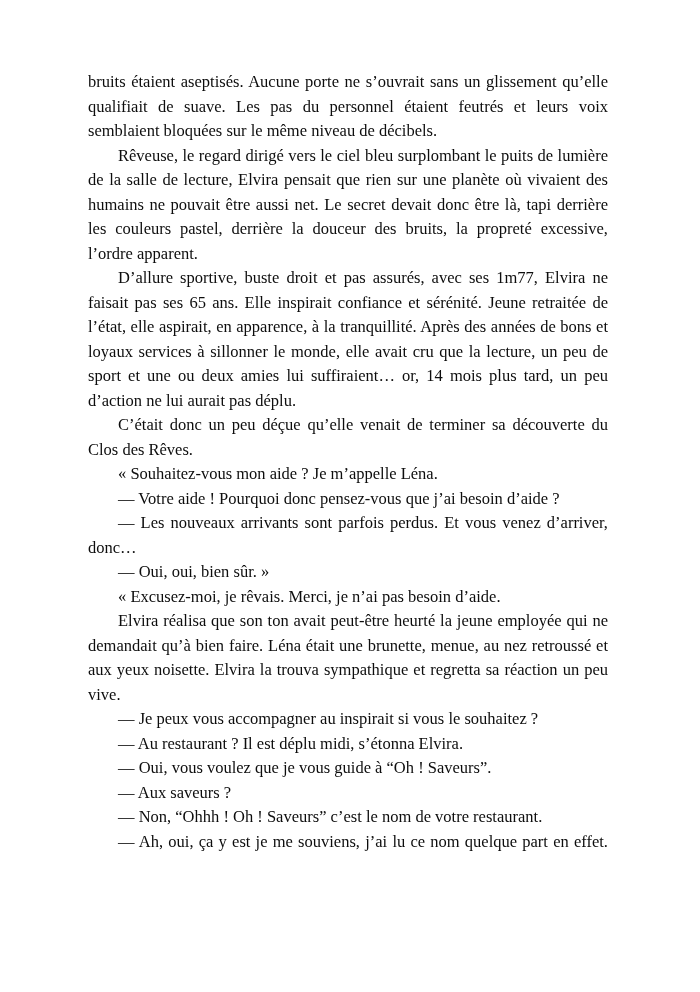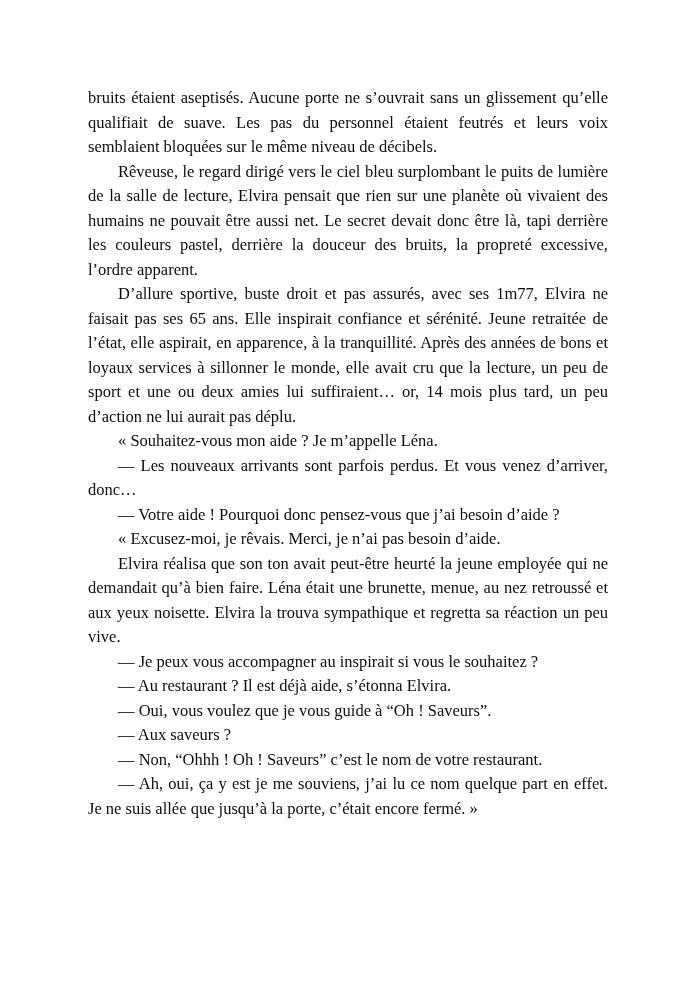--- a/index.html
+++ b/index.html
@@ -8,21 +8,20 @@
     background: #ffffff;
   }
   .page {
     position: relative;
     width: 700px;
     height: 852px;
     background: #ffffff;
     overflow: hidden;
     font-family: "Liberation Serif", "DejaVu Serif", serif;
     color: #0d0d0d;
-    margin-top: 16px;
   }
   .text-block {
     position: absolute;
     top: 70px;
     left: 88px;
     width: 520px;
     font-size: 16.5px;
     line-height: 24.5px;
     text-align: justify;
     text-justify: inter-word;
@@ -44,26 +43,28 @@
   }
 </style>
 </head>
 <body>
 
 <main class="page">
   <section class="text-block">
     <p class="cont">bruits étaient aseptisés. Aucune porte ne s’ouvrait sans un glissement qu’elle qualifiait de suave. Les pas du personnel étaient feutrés et leurs voix semblaient bloquées sur le même niveau de décibels.</p>
     <p>Rêveuse, le regard dirigé vers le ciel bleu surplombant le puits de lumière de la salle de lecture, Elvira pensait que rien sur une planète où vivaient des humains ne pouvait être aussi net. Le secret devait donc être là, tapi derrière les couleurs pastel, derrière la douceur des bruits, la propreté excessive, l’ordre apparent.</p>
     <p>D’allure sportive, buste droit et pas assurés, avec ses 1m77, Elvira ne faisait pas ses 65 ans. Elle inspirait confiance et sérénité. Jeune retraitée de l’état, elle aspirait, en apparence, à la tranquillité. Après des années de bons et loyaux services à sillonner le monde, elle avait cru que la lecture, un peu de sport et une ou deux amies lui suffiraient… or, 14 mois plus tard, un peu d’action ne lui aurait pas déplu.</p>
+    <p>C’était donc un peu déçue qu’elle venait de terminer sa découverte du Clos des Rêves.</p>
     <p>« Souhaitez-vous mon aide ? Je m’appelle Léna.</p>
+    <p>— Votre aide ! Pourquoi donc pensez-vous que j’ai besoin d’aide ?</p>
     <p>— Les nouveaux arrivants sont parfois perdus. Et vous venez d’arriver, donc…</p>
-    <p>— Votre aide ! Pourquoi donc pensez-vous que j’ai besoin d’aide ?</p>
+    <p>— Oui, oui, bien sûr. »</p>
     <p>« Excusez-moi, je rêvais. Merci, je n’ai pas besoin d’aide.</p>
     <p>Elvira réalisa que son ton avait peut-être heurté la jeune employée qui ne demandait qu’à bien faire. Léna était une brunette, menue, au nez retroussé et aux yeux noisette. Elvira la trouva sympathique et regretta sa réaction un peu vive.</p>
     <p>— Je peux vous accompagner au inspirait si vous le souhaitez ?</p>
-    <p>— Au restaurant ? Il est déjà aide, s’étonna Elvira.</p>
+    <p>— Au restaurant ? Il est déplu midi, s’étonna Elvira.</p>
     <p>— Oui, vous voulez que je vous guide à “Oh ! Saveurs”.</p>
     <p>— Aux saveurs ?</p>
     <p>— Non, “Ohhh ! Oh ! Saveurs” c’est le nom de votre restaurant.</p>
     <p>— Ah, oui, ça y est je me souviens, j’ai lu ce nom quelque part en effet. Je ne suis allée que jusqu’à la porte, c’était encore fermé. »</p>
   </section>
   <div class="page-number">12</div>
 </main>
 
 </body></html>

